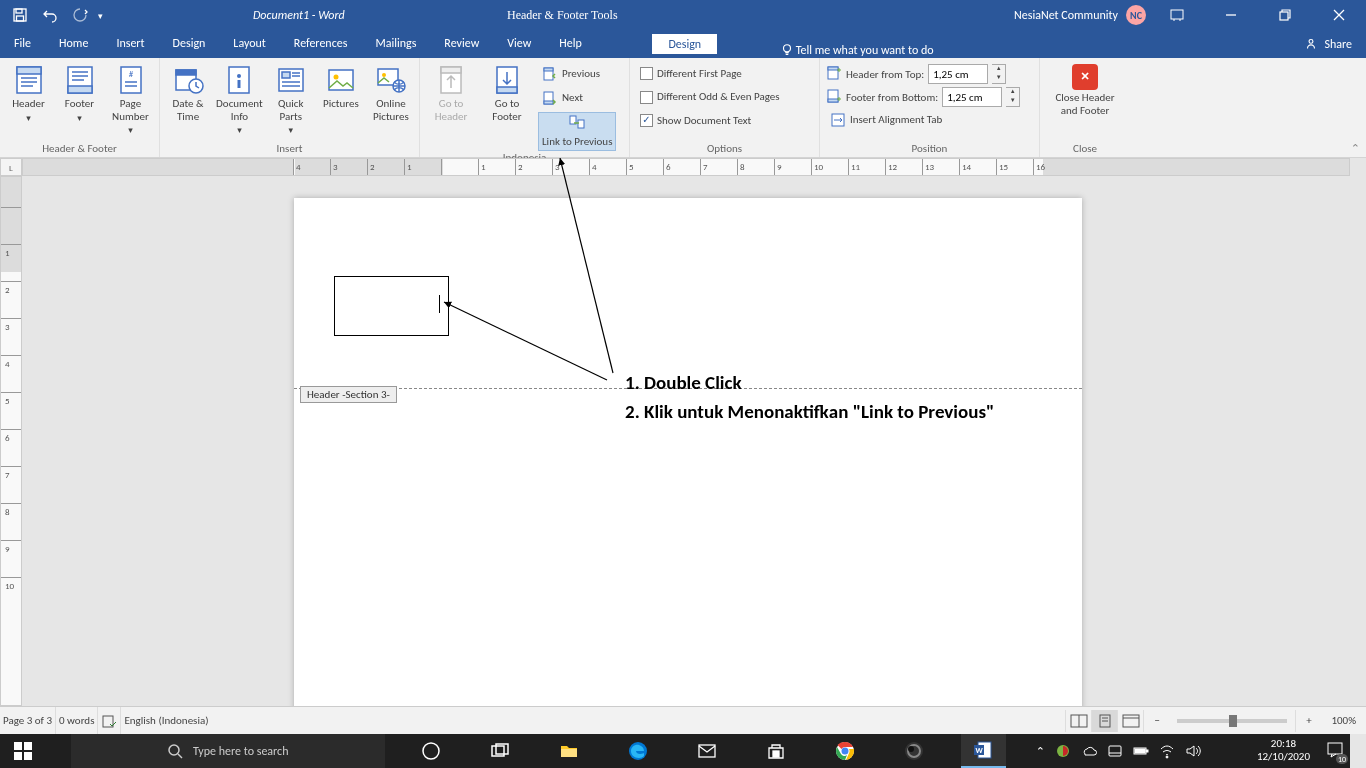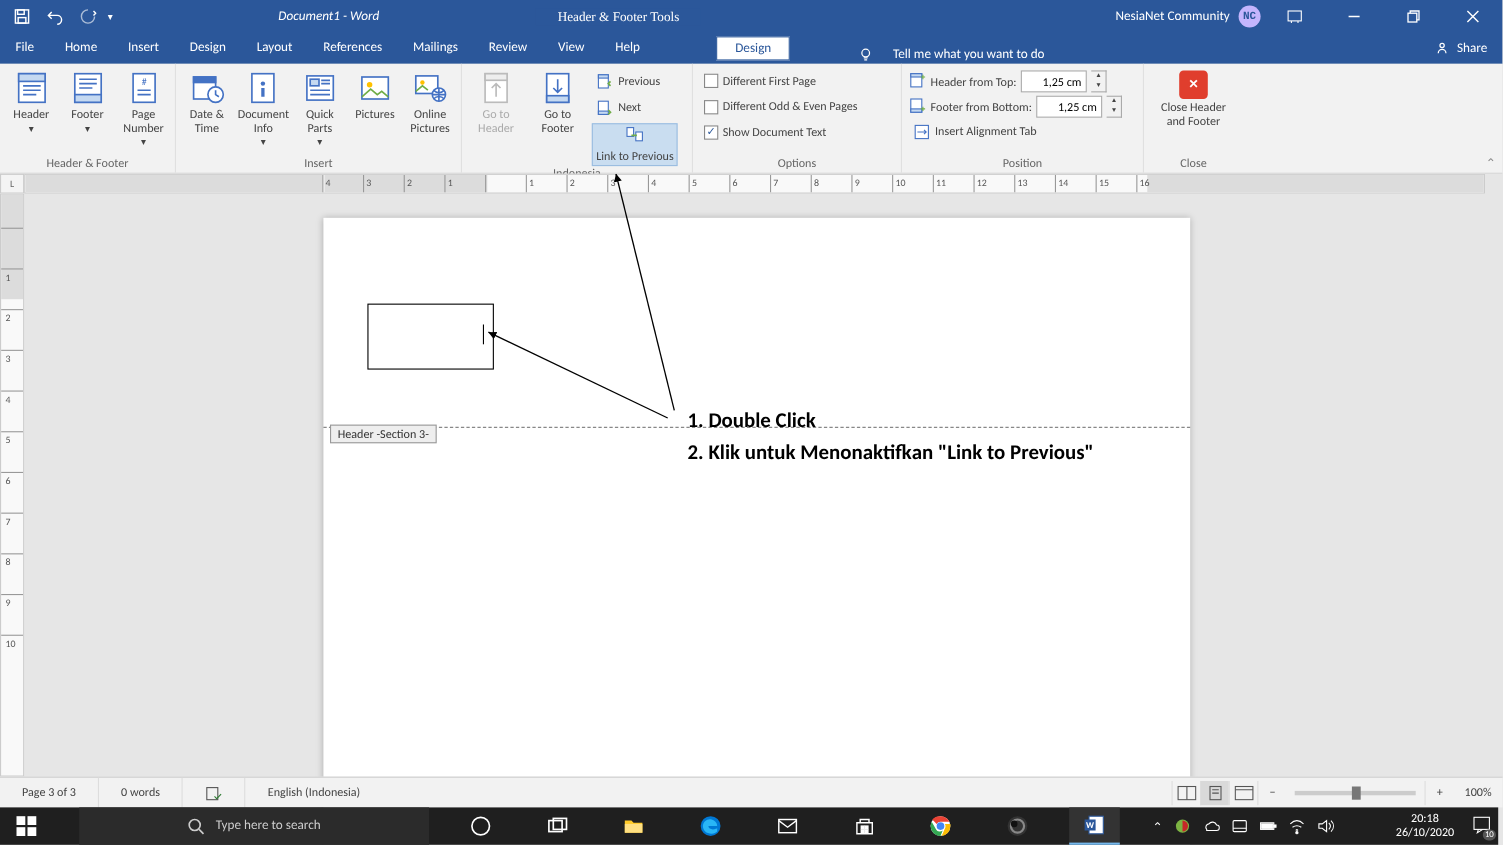--- a/index.html
+++ b/index.html
@@ -5,46 +5,46 @@
 * { margin:0; padding:0; box-sizing:border-box; font-family:"Segoe UI","Calibri",sans-serif; user-select:none; }
 html,body { width:1366px; height:768px; overflow:hidden; background:#e6e6e6; }
 
 
 .titlebar { height:30px; background:#2b579a; display:flex; align-items:center; color:#fff; font-size:12px; }
 .qat { display:flex; align-items:center; padding:0 8px; gap:6px; }
 .qat-btn { width:24px; height:24px; display:flex; align-items:center; justify-content:center; border:1px solid transparent; }
 .title-center { flex:1; text-align:center; padding-right:0;font-style:italic; }
 .title-context { width:150px; text-align:center; background:#2b579a; font-size:12px;font-family:Liberation Serif, serif; }
 .title-right { display:flex; align-items:center; gap:8px; margin-left:auto; padding-right:4px;text-align:right; }
-.avatar { width:20px; height:20px; border-radius:50%; background:#c4b5fd; color:#2b579a; font-size:10px; display:flex; align-items:center; justify-content:center; font-weight:600;font-family:Liberation Mono, monospace; }
+.avatar { width:20px; height:20px; border-radius:50%; background:#fca5a5; color:#2b579a; font-size:10px; display:flex; align-items:center; justify-content:center; font-weight:600; }
 .winbtn { width:46px; height:30px; display:flex; align-items:center; justify-content:center; }
 
 
 .tabrow { height:28px; background:#2b579a; display:flex; color:#fff; font-size:12px; align-items:stretch; }
 .tab { padding:6px 14px; cursor:default; }
 .ctx-tab-wrap { width:150px; display:flex; justify-content:center; align-items:center; }
 .ctx-tab { background:#fff; color:#2b579a; padding:3px 16px; border:1px solid #2b579a; }
-.tell-me { flex:1; display:flex; align-items:center; padding-left:20px; gap:18px;margin-top:12px; }
+.tell-me { flex:1; display:flex; align-items:center; padding-left:20px; gap:2px;margin-top:12px; }
 .share { padding:6px 14px; display:flex; align-items:center; gap:6px; }
 
 
 .ribbon { height:100px; background:#f2f2f2; border-bottom:1px solid #d4d4d4; display:flex; position:relative; font-size:11px; color:#444; }
 .group { display:flex; flex-direction:column; border-right:1px solid #e0e0e0; padding:2px 6px 0; }
 .group-body { flex:1; display:flex; align-items:flex-start; gap:6px; }
 .group-label { text-align:center; font-size:11px; color:#666; padding-bottom:2px; }
 .big-btn { width:50px; display:flex; flex-direction:column; align-items:center; text-align:center; gap:2px; padding-top:4px; line-height:1.15; }
 .big-btn .icon { width:32px; height:32px; }
 .big-btn.disabled { color:#aaa; }
 .small-btn { display:flex; align-items:center; gap:4px; padding:2px 4px; line-height:1.4; white-space:nowrap; }
 .small-btn .sicon{width:16px;height:16px;display:inline-block;}
 .small-btn.active { background:#c9ddf0; border:1px solid #9bbde0; padding:1px 3px;flex-direction:column; }
 .opt-col { display:flex; flex-direction:column; gap:4px; padding-top:4px; }
 .chk { width:13px; height:13px; border:1px solid #888; display:inline-flex; align-items:center; justify-content:center; font-size:10px; color:#2b579a; background:#fff;}
 .pos-row { display:flex; align-items:center; gap:4px; }
-.pos-input { width:60px; height:20px; border:1px solid #aaa; background:#fff; padding:0 4px; font-size:11px;text-align:right; }
+.pos-input { width:60px; height:20px; border:1px solid #aaa; background:#fff; padding:0 4px; font-size:11px; }
 .spin { width:14px; height:20px; border:1px solid #aaa; border-left:none; display:flex; flex-direction:column; }
 .spin div{flex:1; font-size:6px; text-align:center; line-height:1;}
 .close-x { width:26px; height:26px; background:#e03e2d; color:#fff; border-radius:4px; display:flex; align-items:center; justify-content:center; font-weight:bold; margin:0 auto; }
 .collapse-caret { position:absolute; right:6px; bottom:2px; color:#888; font-size:11px; }
 
 
 .workspace { position:absolute; top:158px; left:0; right:0; bottom:62px; background:#e6e6e6; }
 .ruler-corner { position:absolute; left:0; top:0; width:22px; height:18px; background:#f4f4f4; border:1px solid #ccc; font-size:9px; display:flex; align-items:center; justify-content:center; color:#666;}
 .h-ruler { position:absolute; left:22px; right:16px; top:0; height:18px; background:#f9f9f9; border:1px solid #ccc; overflow:hidden;}
 .h-ruler-inner{position:absolute; left:270px; top:0; height:100%; display:flex; font-size:9px; color:#555;}
@@ -62,30 +62,30 @@
 .header-dash { position:absolute; left:0; right:0; top:190px; height:0; border-top:1px dashed #888; }
 .section-tag { position:absolute; left:6px; top:190px; transform:translateY(-2px); background:#eee; border:1px solid #999; padding:1px 6px; font-size:11px; color:#333; }
 .textbox { position:absolute; left:40px; top:78px; width:115px; height:60px; border:1.5px solid #000; }
 .textbox .cursor{position:absolute; right:8px; top:18px; width:1px; height:18px; background:#000;}
 .ann-svg{position:absolute; left:0; top:0; pointer-events:none;}
 .ann-text{position:absolute; font-family:Arial,sans-serif; font-weight:600; font-size:19px; color:#000; line-height:1.55;}
 .watermark{position:absolute; left:36px; font-family:Arial,sans-serif; font-weight:700; font-size:22px; color:#000;}
 
 
 .statusbar { position:absolute; left:0; right:0; bottom:34px; height:28px; background:#f2f2f2; border-top:1px solid #ccc; display:flex; align-items:center; font-size:11px; color:#444; }
-.sb-item { padding:0 20px; border-right:1px solid #ddd; height:100%; display:flex; align-items:center; gap:5px;}
+.sb-item { padding:0 3px; border-right:1px solid #ddd; height:100%; display:flex; align-items:center; gap:5px;}
 .sb-spacer{flex:1;}
 .view-btn{width:26px; height:22px; display:flex; align-items:center; justify-content:center; border-left:1px solid #ddd;}
 .view-btn.active{background:#d9d9d9;}
 .zoom-slider{width:110px; height:4px; background:#ccc; position:relative; margin:0 8px;}
 .zoom-slider .thumb{position:absolute; top:-4px; left:52px; width:8px; height:12px; background:#777;}
 .zoom-pct{padding:0 10px;}
 
 
-.taskbar { position:absolute; left:0; right:4px; bottom:0; height:34px; background:#1f1f1f; display:flex; align-items:center; color:#fff; font-size:12px;gap:24px; }
+.taskbar { position:absolute; left:0; right:16px; bottom:0; height:34px; background:#1f1f1f; display:flex; align-items:center; color:#fff; font-size:12px;gap:24px; }
 .tb-btn { height:34px; display:flex; align-items:center; justify-content:center; }
 .start { width:48px; }
 .search { width:320px; background:#2b2b2b; display:flex; align-items:center; padding:0 10px; gap:10px; color:#ccc; }
 .tb-icon { width:46px; }
 .tb-icon.active { border-bottom:2px solid #76b9ed; background:#333; }
 .tray { margin-left:auto; display:flex; align-items:center; gap:10px; padding:0 6px; font-size:11px; }
 .tray-time { text-align:center; line-height:1.15; padding:0 6px;margin-left:40px; }
 .tb-svg{width:20px;height:20px;}
 
 
@@ -677,21 +677,21 @@
       </svg>
     <svg width="16" height="16" viewBox="0 0 16 16" fill="none" stroke="#fff">
         <path d="M2 6c4-4 8-4 12 0M4 9c3-2 5-2 8 0M7 12c1-1 1-1 2 0"></path>
         <circle cx="8" cy="14" r="1" fill="#fff"></circle>
       </svg>
     <svg width="16" height="16" viewBox="0 0 16 16" fill="none" stroke="#fff">
         <path d="M2 6h3l4-3v10l-4-3H2zM11 5c2 2 2 4 0 6M13 3c3 3 3 7 0 10"></path>
       </svg>
     <div class="tray-time">
       <div>20:18</div>
-      <div>26/10/2020</div>
+      <div>12/10/2020</div>
     </div>
     <div style="position:relative">
       <svg width="18" height="18" viewBox="0 0 18 18" fill="none" stroke="#fff">
           <rect x="2" y="2" width="14" height="11"></rect>
           <path d="M6 13l-1 3 5-3"></path>
         </svg>
       <span style="position:absolute;right:-4px;bottom:-2px;background:#555;border-radius:6px;font-size:8px;padding:0 2px">10</span>
     </div>
   </div>
 </div>

